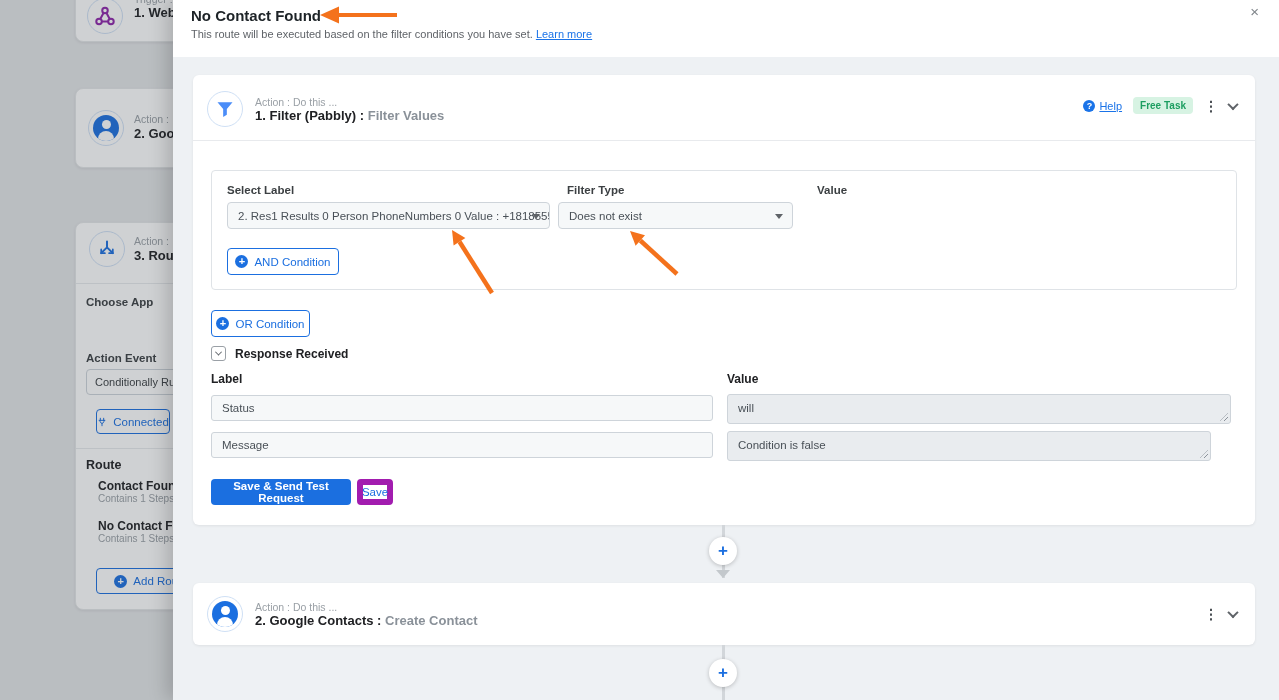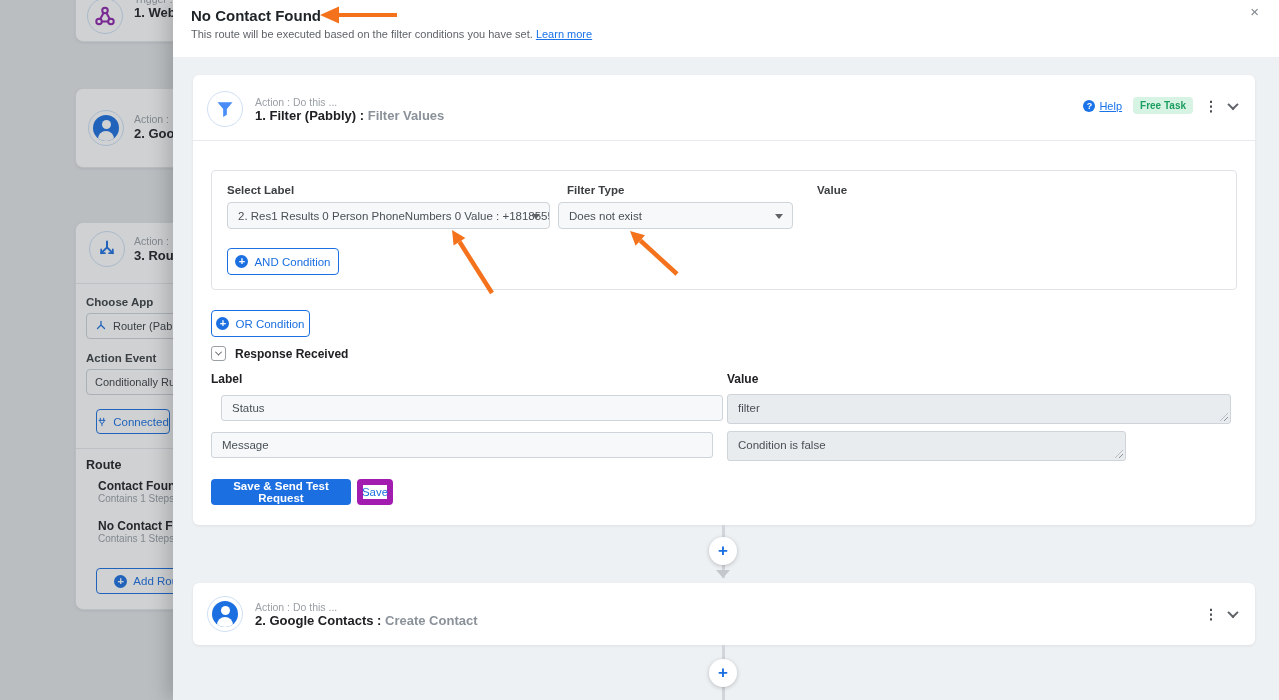--- a/index.html
+++ b/index.html
@@ -119,26 +119,20 @@
       <svg width="20" height="20" viewBox="0 0 24 24" fill="none" stroke="#1b6fe0" stroke-width="2.4" stroke-linecap="round">
         <path d="M12 3 L12 10 M12 10 L5 17 M12 10 L19 17"></path>
         <path d="M5 17 L5 12.5 M5 17 L9.5 17 M19 17 L19 12.5 M19 17 L14.5 17" stroke-width="2"></path>
       </svg>
     </div>
     <div class="bg-meta" style="position:absolute; left:58px; top:12px;">Action :</div>
     <div class="bg-title" style="position:absolute; left:58px; top:25px;">3. Rou</div>
     <div class="bg-divider" style="top:60px;"></div>
 
     <div class="bg-label" style="left:10px; top:73px;">Choose App</div>
-    <div class="mini-fld" style="left:10px; top:90px; width:170px;">
-      <svg width="12" height="12" viewBox="0 0 24 24" fill="none" stroke="#1b6fe0" stroke-width="2.6" stroke-linecap="round">
-        <path d="M12 3 L12 10 M12 10 L5 17 M12 10 L19 17"></path>
-      </svg>
-      <span>Router (Pab</span>
-    </div>
 
     <div class="bg-label" style="left:10px; top:129px;">Action Event</div>
     <div class="mini-fld" style="left:10px; top:146px; width:170px;">
       <span>Conditionally Ru</span>
     </div>
 
     <div class="btn-outline" style="position:absolute; left:20px; top:186px; width:74px; height:25px;">
       <svg width="10" height="10" viewBox="0 0 24 24" fill="none" stroke="#1b6fe0" stroke-width="2.4" stroke-linecap="round">
         <path d="M8 3 L8 8 M16 3 L16 8 M5 8 L19 8 M7 8 C7 14 10 15 12 15 C14 15 17 14 17 8 M12 15 L12 21"></path>
       </svg>
@@ -228,31 +222,31 @@
     <div style="position:absolute; left:18px; top:271px; display:flex; align-items:center; gap:9px;">
       <span class="resp-box">
           <span class="resp-chev"></span>
         </span>
       <span style="font-size:12px; font-weight:700; color:#202124;">Response Received</span>
     </div>
 
     <div class="sec-header" style="left:18px; top:297px;">Label</div>
     <div class="sec-header" style="left:534px; top:297px;">Value</div>
 
-    <div class="input-fld" style="left:28px; top:320px; width:502px;text-align:right;">
+    <div class="input-fld" style="left:18px; top:320px; width:502px;text-align:right;">
       <span>Status</span>
     </div>
     <div class="ta-fld" style="left:534px; top:319px; width:504px; height:30px;">
-      <span>filter</span>
+      <span>will</span>
     </div>
 
     <div class="input-fld" style="left:18px; top:357px; width:502px;">
       <span>Message</span>
     </div>
-    <div class="ta-fld" style="left:534px; top:356px; width:399px; height:30px;">
+    <div class="ta-fld" style="left:534px; top:356px; width:484px; height:30px;">
       <span>Condition is false</span>
     </div>
 
     <button class="btn-primary" style="left:18px; top:404px; width:140px;">Save &amp; Send Test Request</button>
     <button class="btn-primary" style="left:164px; top:404px; width:36px; background:#fff; color:#1b6fe0; border:6px solid #a21caf; font-weight:400;">Save</button>
   </div>
 
   <div class="connector" style="top:525px; height:53px;"></div>
   <div class="conn-arrow" style="top:570px;"></div>
   <div class="plus-circle" style="top:537px;">+</div>

